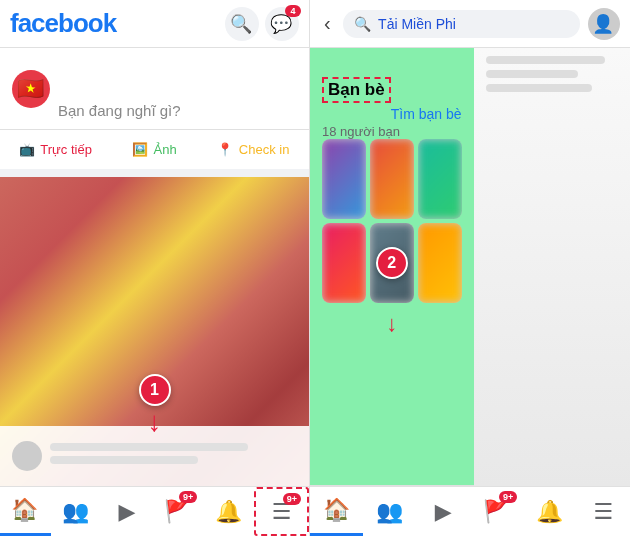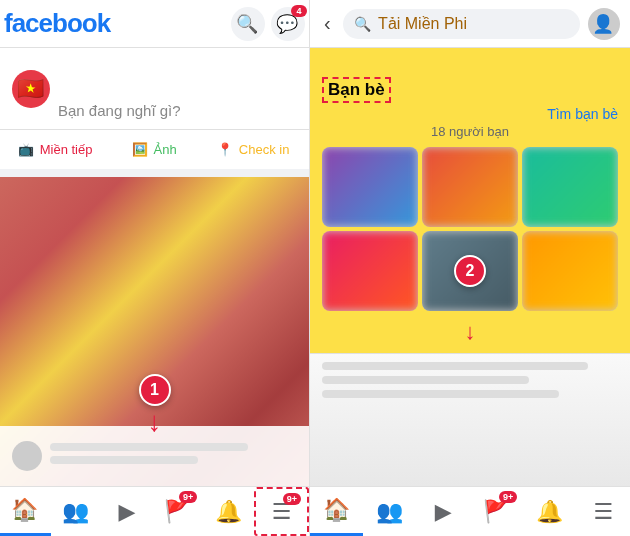--- a/index.html
+++ b/index.html
@@ -57,22 +57,22 @@
       background: #f0f2f5;
       border-radius: 20px;
       padding: 6px 12px;
       gap: 6px;
     }
     .search-bar-icon {
       font-size: 14px;
       color: #888;
     }
     .search-bar-text {
-      font-size: 16px;
-      color: #a16207;
+      font-size: 14px;
+      color: #1d4ed8;
     }
     .avatar-placeholder {
       width: 32px;
       height: 32px;
       border-radius: 50%;
       background: #ccc;
       display: flex;
       align-items: center;
       justify-content: center;
       font-size: 18px;
@@ -225,23 +225,23 @@
     }
     .nav-item .badge {
       top: 4px;
       right: 6px;
     }
 
     
     .right-panel {
       flex: 1;
       display: flex;
-      flex-direction: column;
-      overflow: hidden;
-      background: #fde047;
+      flex-direction: row;
+      overflow: hidden;
+      background: #86efac;
     }
 
     
     .friends-section {
       padding: 10px 12px 6px;
       border-bottom: 1px solid #e0e0e0;
     }
     .friends-header {
       display: flex;
       align-items: center;
@@ -257,22 +257,21 @@
     }
     .friends-link {
       font-size: 14px;
       color: #1877f2;
       cursor: pointer;
       margin-top: 48px;
     }
     .friends-count {
       font-size: 13px;
       color: #65676b;
-      margin-bottom: 8px;
-      text-align: center;
+      margin-bottom: 0;
     }
     .friends-grid {
       display: grid;
       grid-template-columns: repeat(3, 1fr);
       gap: 4px;
       margin-bottom: 8px;
     }
     .friend-thumb {
       height: 80px;
       border-radius: 8px;
@@ -335,21 +334,21 @@
       border-radius: 3px;
     }
   </style>
 </head>
 <body>
 
 <div class="main" style="flex-direction:column; height:536px;">
 
   <div style="display:flex; height:48px; border-bottom:1px solid #e0e0e0;">
 
-    <div style="width:310px; display:flex; align-items:center; padding:0 4px; gap:8px; border-right:1px solid #e0e0e0;">
+    <div style="width:310px; display:flex; align-items:center; padding:0 10px; gap:8px; border-right:1px solid #e0e0e0;">
       <span class="header-logo">facebook</span>
       <div style="margin-left:auto; display:flex; gap:6px; align-items:center;">
         <div class="header-icon-btn">
           <span>🔍</span>
         </div>
         <div class="header-icon-btn">
           <span>💬</span>
           <span class="badge">4</span>
         </div>
       </div>
@@ -374,21 +373,21 @@
       <div class="post-box">
         <div class="post-avatar">
           <span class="post-avatar-flag">🇻🇳</span>
         </div>
         <span class="post-placeholder">Bạn đang nghĩ gì?</span>
       </div>
 
       <div class="action-buttons">
         <div class="action-btn action-btn-live">
           <span>📺</span>
-          <span>Miền tiếp</span>
+          <span>Trực tiếp</span>
         </div>
         <div class="action-btn action-btn-photo">
           <span>🖼️</span>
           <span>Ảnh</span>
         </div>
         <div class="action-btn action-btn-checkin">
           <span>📍</span>
           <span>Check in</span>
         </div>
       </div>

